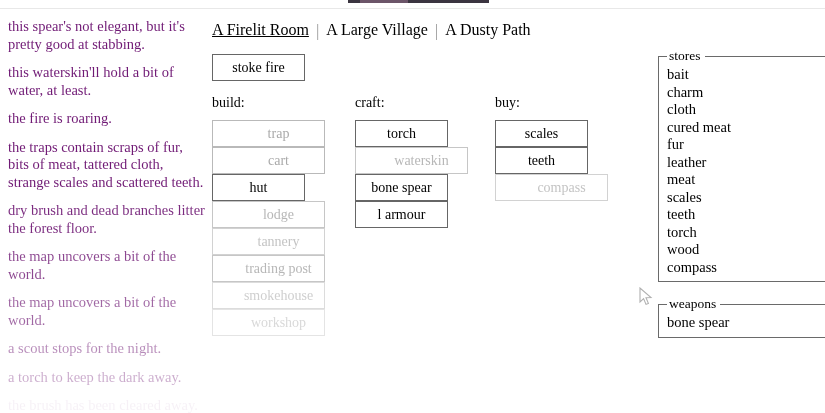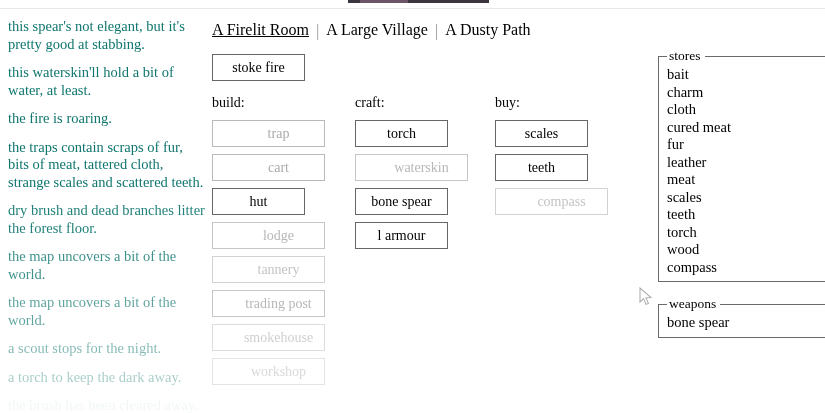--- a/index.html
+++ b/index.html
@@ -48,21 +48,21 @@
     position: absolute;
     left: 8px; top: 18px;
     width: 198px;
     height: 395px;
     overflow: hidden;
   }
   .notify {
     font-size: 14.5px;
     line-height: 17.5px;
     margin-bottom: 11px;
-    color: #0f766e;
+    color: #701a75;
   }
 
   
   #room {
     position: absolute;
     left: 212px; top: 20px;
     width: 430px;
   }
 
   #locations {
@@ -90,21 +90,20 @@
   }
 
   
   .btn {
     width: 91px;
     height: 25px;
     line-height: 25px;
     border: 1px solid #666666;
     text-align: center;
     font-size: 14px;
-    margin-bottom: 7px;
     cursor: pointer;
     background: #fff;
     color: #000;
     box-sizing: content-box;
   }
   .btn.disabled {
     cursor: default;
     padding-left: 20px;
   }
   .btn.f1 { border-color: #b9b9b9; color: #aaaaaa; }

